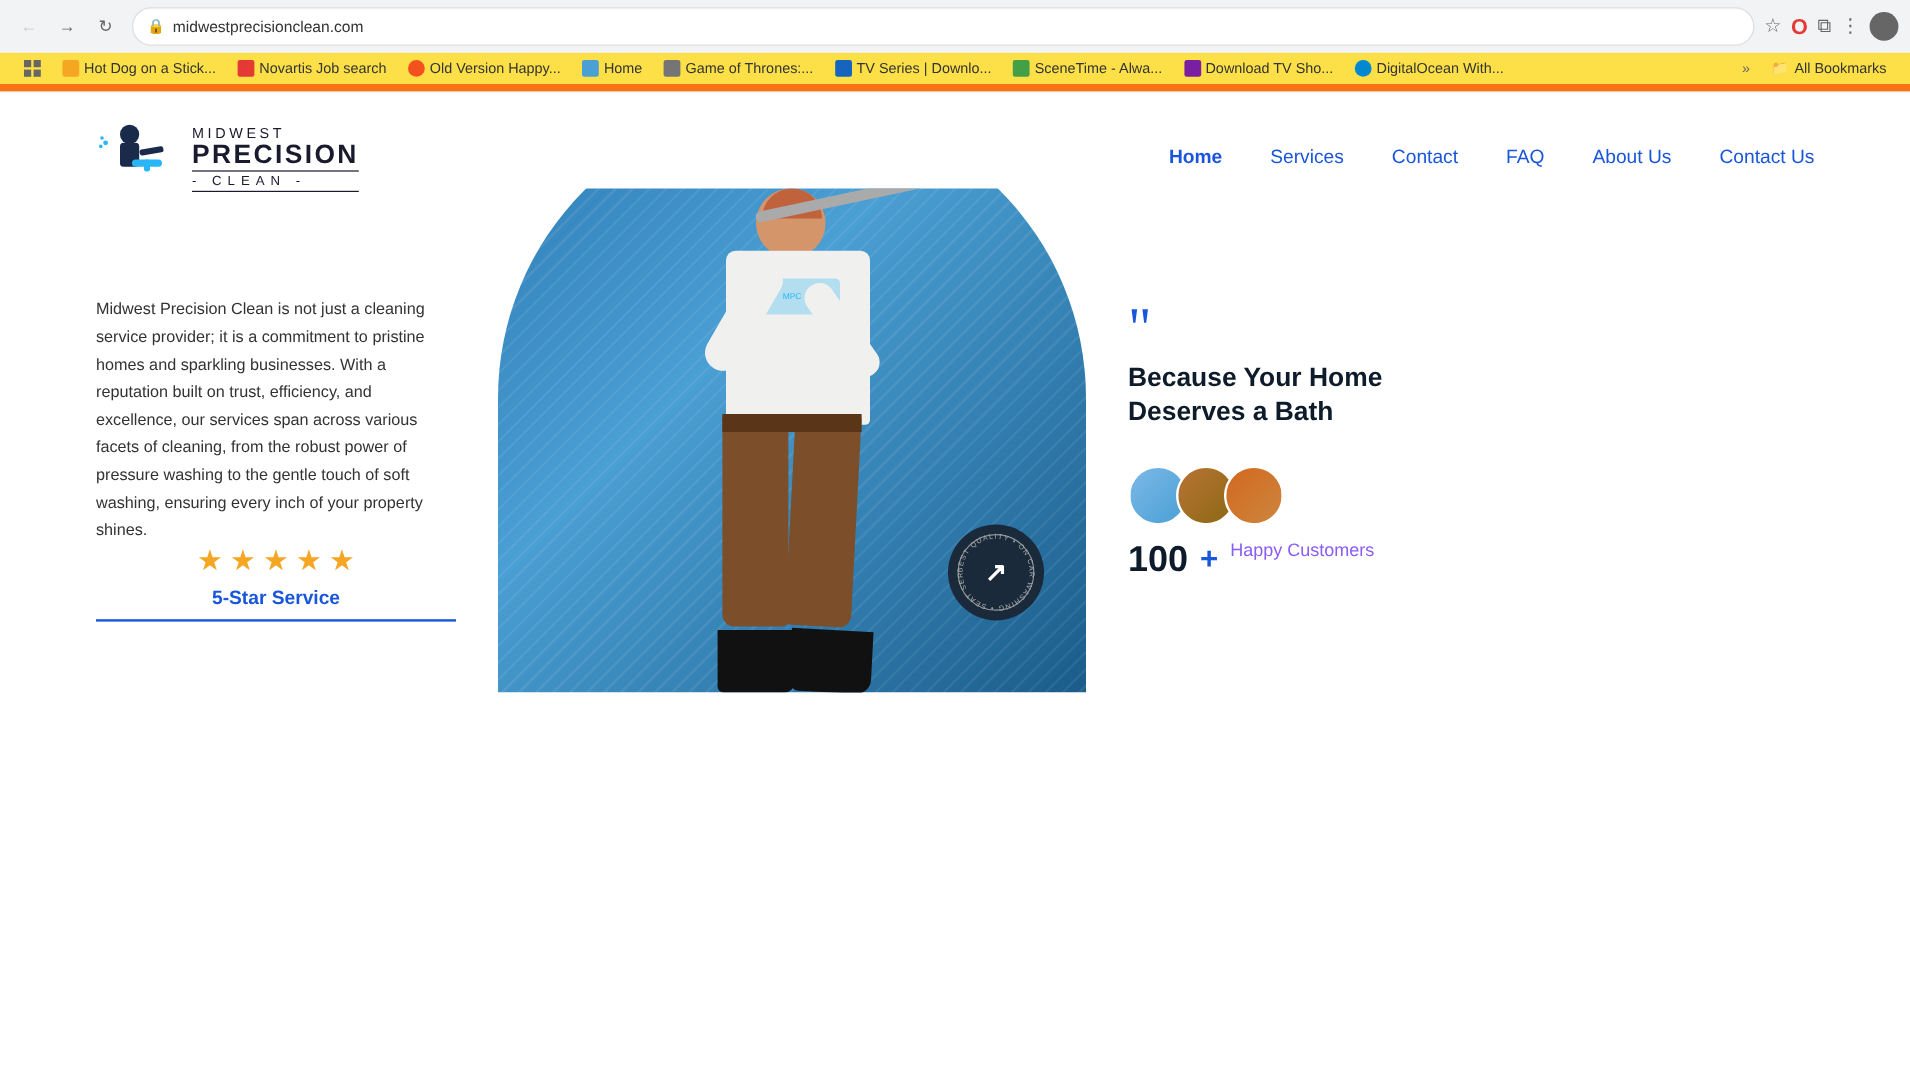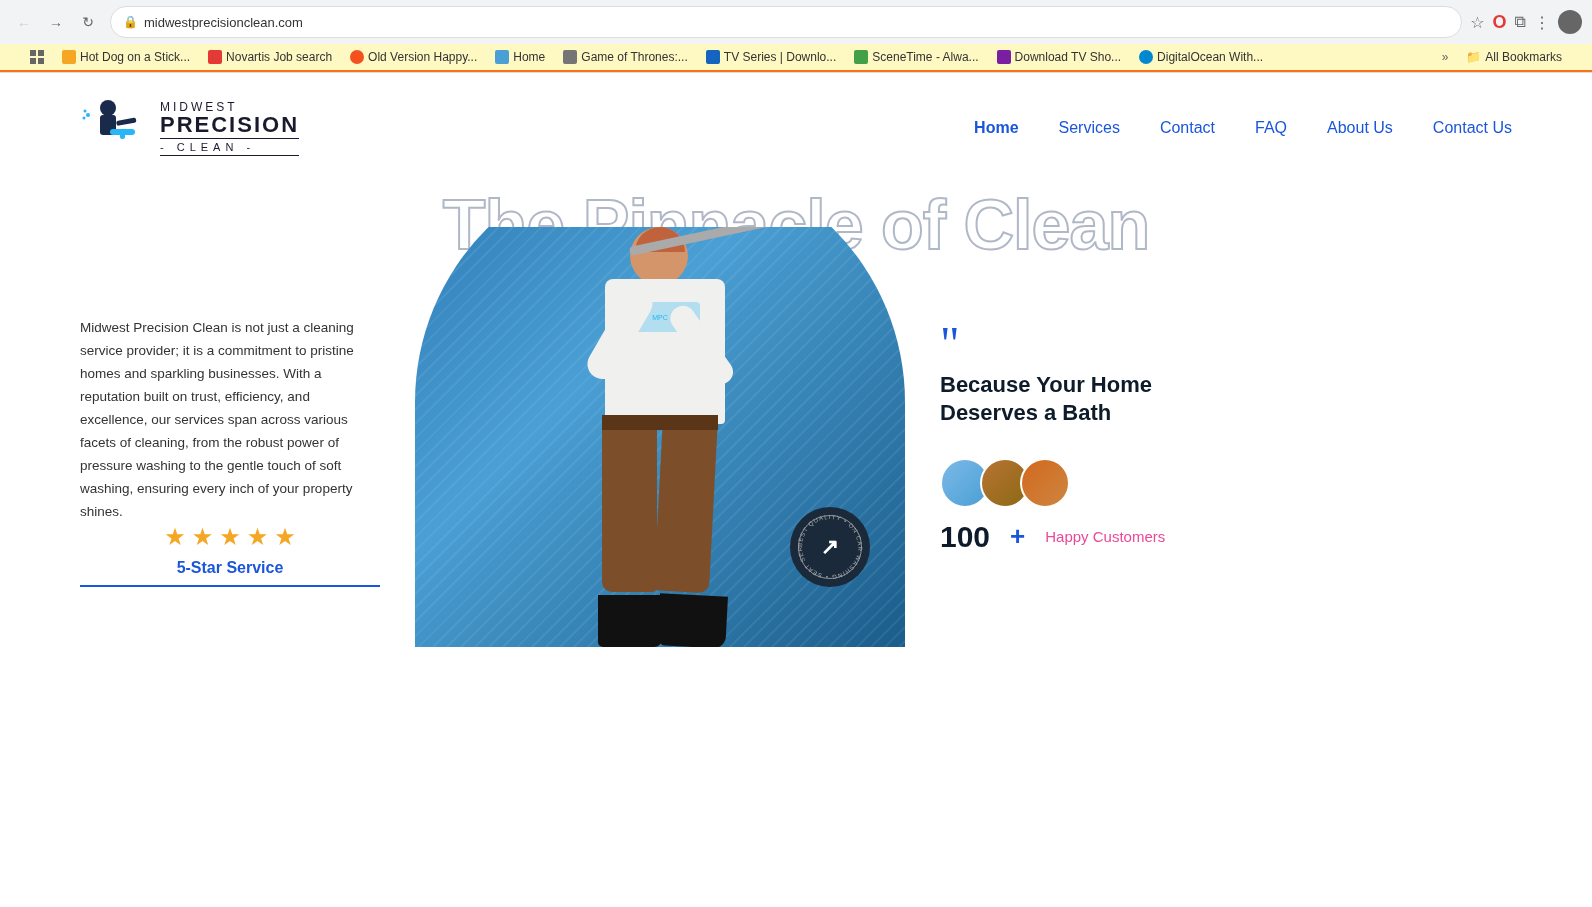--- a/index.html
+++ b/index.html
@@ -50,24 +50,24 @@
       align-items: center;
       gap: 8px;
       color: #666;
     }
     .browser-actions span { font-size: 16px; cursor: pointer; }
 
     
     .bookmarks-bar {
       display: flex;
       align-items: center;
-      padding: 3px 22px;
+      padding: 3px 12px;
       gap: 2px;
-      background: #fef9c3;
-      border-bottom: 2px solid #f97316;
+      background: #fde047;
+      border-bottom: 6px solid #f97316;
       font-size: 12px;
     }
     .bookmark-item {
       display: flex;
       align-items: center;
       gap: 4px;
       padding: 3px 8px;
       border-radius: 4px;
       cursor: pointer;
       white-space: nowrap;
@@ -277,37 +277,36 @@
       overflow: hidden;
       margin-left: -10px;
       background: #ccc;
     }
     .customer-thumb:first-child { margin-left: 0; }
     .thumb-1 { background: linear-gradient(135deg, #7CB9E8, #4a9fd4); }
     .thumb-2 { background: linear-gradient(135deg, #B87333, #8B6914); }
     .thumb-3 { background: linear-gradient(135deg, #D2691E, #CD853F); }
     .customers-count {
       display: flex;
-      align-items: center;
-      gap: 20px;
+      gap: 10px;
     }
     .count-number {
       font-size: 30px;
       font-weight: 900;
       color: #0d1b2a;
       font-family: Arial Black, Arial, sans-serif;
     }
     .count-plus {
       font-size: 26px;
       font-weight: 900;
       color: #1a56db;
     }
     .count-label {
       font-size: 15px;
-      color: #ec4899;
+      color: #8b5cf6;
     }
 
     
     .badge-outer {
       width: 80px;
       height: 80px;
       border-radius: 50%;
       background: #1a2a3a;
       position: absolute;
       right: 35px;
@@ -446,21 +445,20 @@
       <a class="nav-link active">Home</a>
       <a class="nav-link">Services</a>
       <a class="nav-link">Contact</a>
       <a class="nav-link">FAQ</a>
       <a class="nav-link">About Us</a>
       <a class="nav-link">Contact Us</a>
     </div>
   </nav>
 
   <div class="hero">
-    <h2 class="hero-subtitle">The Pinnacle of Clean</h2>
   </div>
 
   <div class="content-area">
 
     <div class="left-col">
       <p class="description-text">Midwest Precision Clean is not just a cleaning service provider; it is a commitment to pristine homes and sparkling businesses. With a reputation built on trust, efficiency, and excellence, our services span across various facets of cleaning, from the robust power of pressure washing to the gentle touch of soft washing, ensuring every inch of your property shines.</p>
 
       <div class="stars-row">
         <span class="star">★</span>
         <span class="star">★</span>

